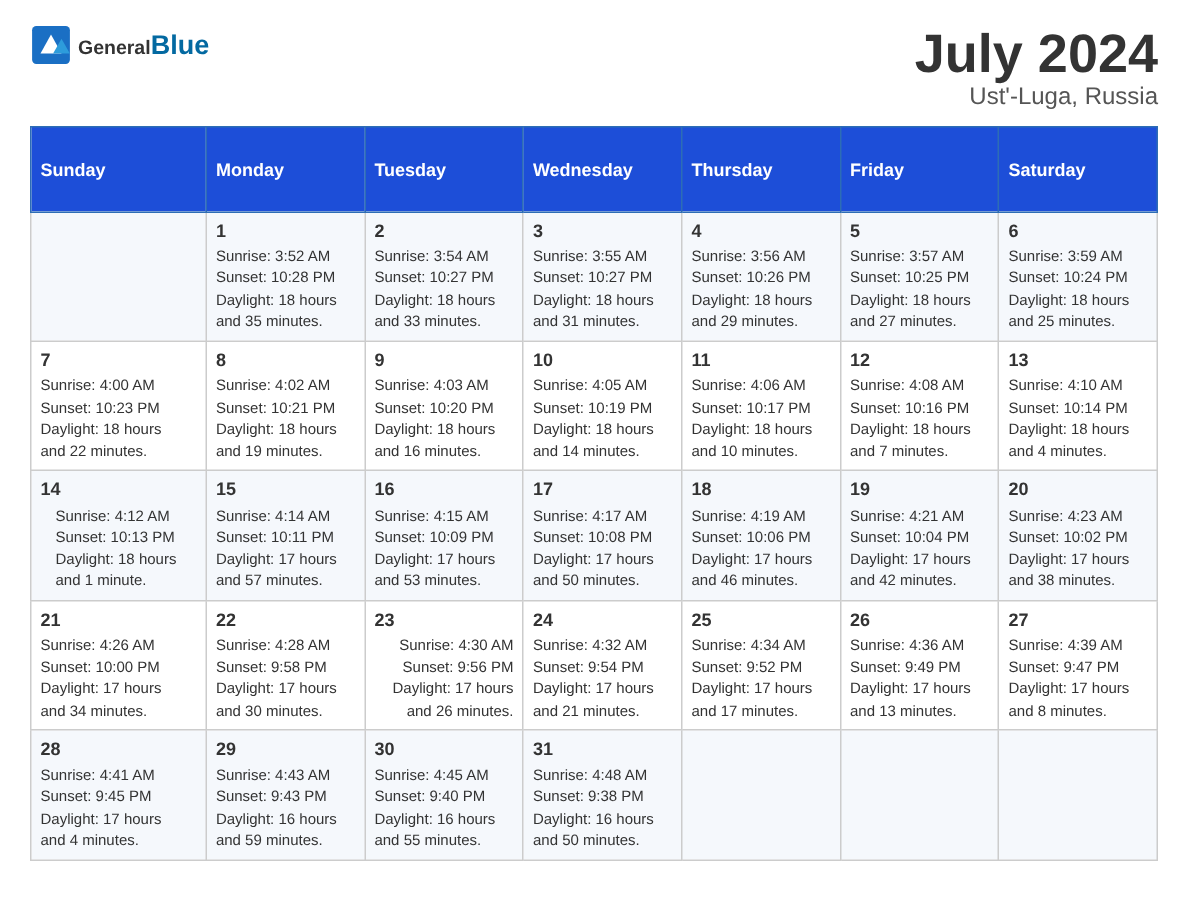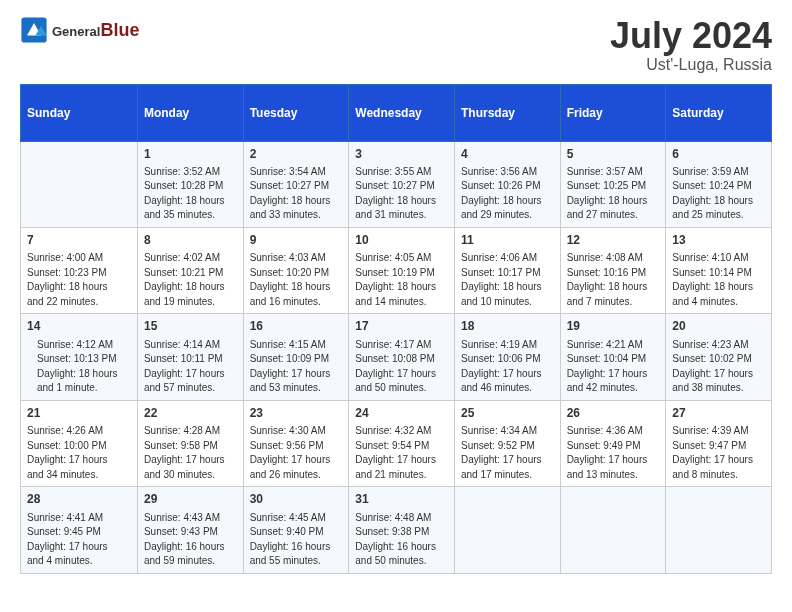--- a/index.html
+++ b/index.html
@@ -85,21 +85,21 @@
 
 <div class="container">
   <div class="header-row">
     <div class="logo">
       <svg class="logo-icon" viewBox="0 0 40 40">
         <rect x="2" y="2" width="36" height="36" rx="4" fill="#1a6fc4"></rect>
         <polygon points="10,28 20,10 30,28" fill="white"></polygon>
         <polygon points="22,28 30,14 38,28" fill="#2d9cdb"></polygon>
       </svg>
       <div>
-        <span style="font-size:13px;font-weight:bold;color:#333;">General</span><span style="font-size:18px;font-weight:bold;color:#7f1d1d;">Blue</span>
+        <span style="font-size:13px;font-weight:bold;color:#333;">General</span><span style="font-size:18px;font-weight:bold;color:#0369a1;">Blue</span>
       </div>
     </div>
     <div class="title-block">
       <div class="main-title">July 2024</div>
       <div class="sub-title">Ust'-Luga, Russia</div>
     </div>
   </div>
 
   <table>
     <thead>
@@ -271,21 +271,21 @@
           </td>
           <td>
             <span class="day-num">22</span>
             <div class="day-info" style="white-space: pre-line;">Sunrise: 4:28 AM
 Sunset: 9:58 PM
 Daylight: 17 hours
 and 30 minutes.</div>
           </td>
           <td>
             <span class="day-num">23</span>
-            <div class="day-info" style="white-space: pre-line;">Sunrise: 4:30 AM
+            <div class="day-info" style="white-space: pre-line; text-align: right;">Sunrise: 4:30 AM
 Sunset: 9:56 PM
 Daylight: 17 hours
 and 26 minutes.</div>
           </td>
           <td>
             <span class="day-num">24</span>
             <div class="day-info" style="white-space: pre-line;">Sunrise: 4:32 AM
 Sunset: 9:54 PM
 Daylight: 17 hours
 and 21 minutes.</div>

